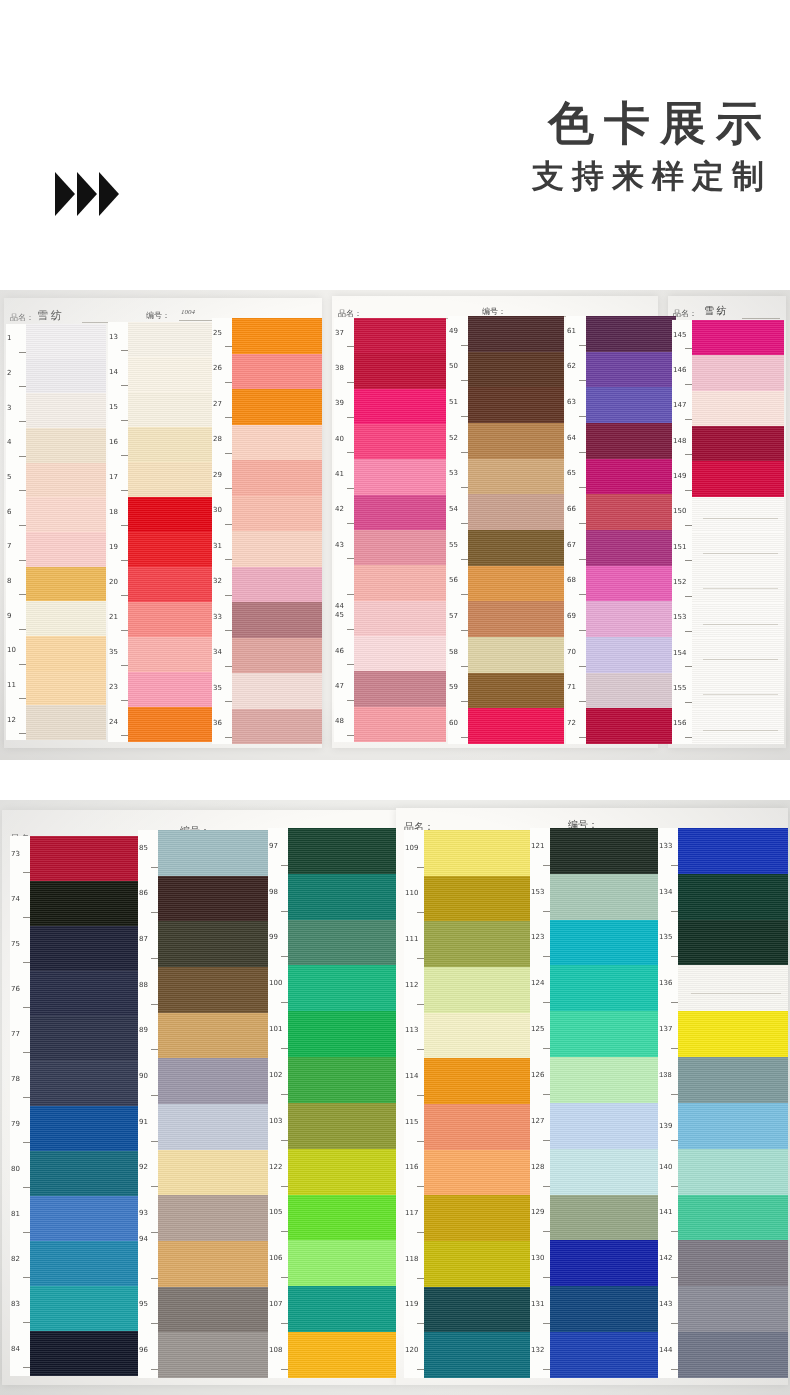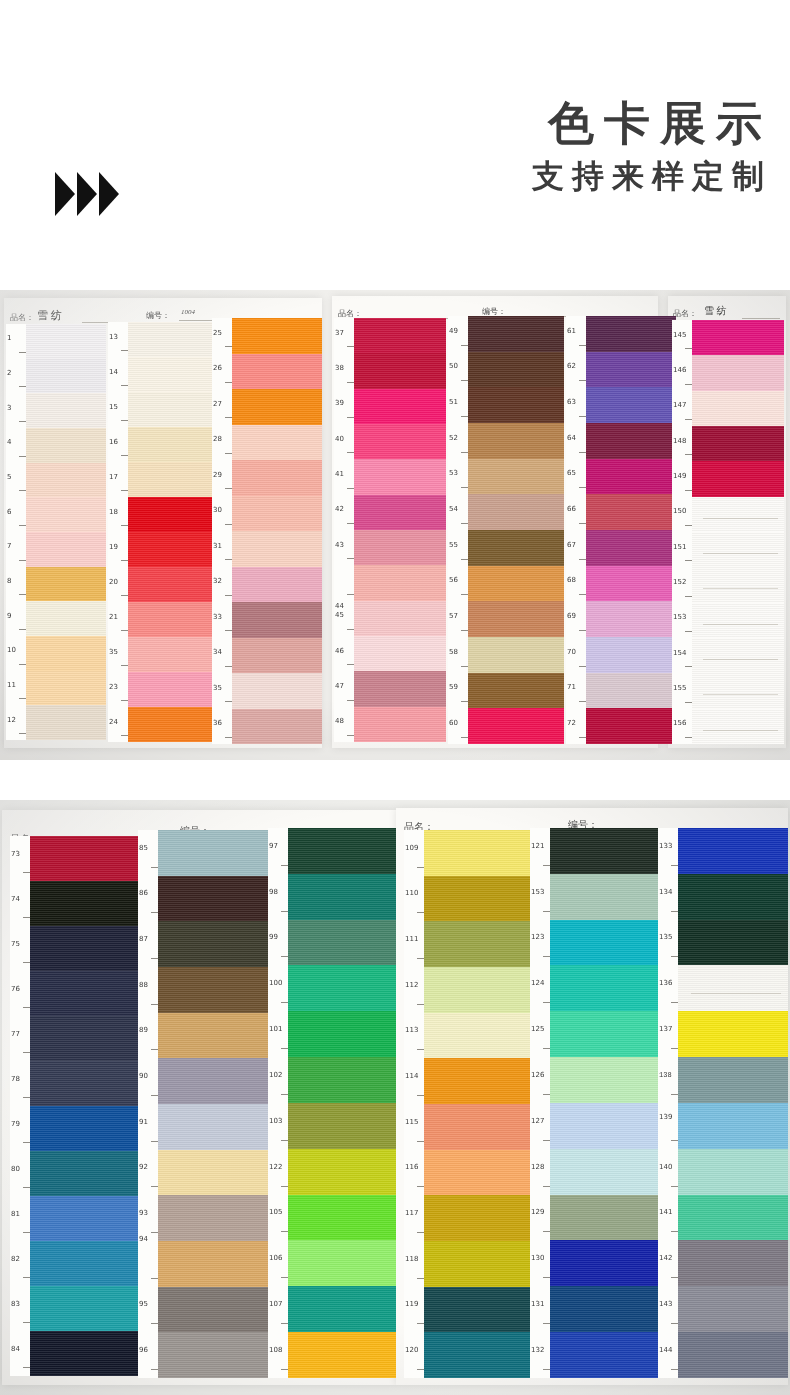--- a/index.html
+++ b/index.html
@@ -705,21 +705,21 @@
           <span class="num" style="top: 59.5833px;">134</span>
           <span class="tick" style="top: 82.5px;"></span>
           <span class="num" style="top: 105.417px;">135</span>
           <span class="tick" style="top: 128.333px;"></span>
           <span class="num" style="top: 151.25px;">136</span>
           <span class="tick" style="top: 174.167px;"></span>
           <span class="num" style="top: 197.083px;">137</span>
           <span class="tick" style="top: 220px;"></span>
           <span class="num" style="top: 242.917px; font-family: Liberation Mono, monospace;">138</span>
           <span class="tick" style="top: 265.833px;"></span>
-          <span class="num" style="top: 285px;">139</span>
+          <span class="num" style="top: 294px;">139</span>
           <span class="tick" style="top: 311.667px;"></span>
           <span class="num" style="top: 334.583px;">140</span>
           <span class="tick" style="top: 357.5px;"></span>
           <span class="num" style="top: 380.417px;">141</span>
           <span class="tick" style="top: 403.333px;"></span>
           <span class="num" style="top: 426.25px;">142</span>
           <span class="tick" style="top: 449.167px;"></span>
           <span class="num" style="top: 472.083px;">143</span>
           <span class="tick" style="top: 495px;"></span>
           <span class="num" style="top: 517.917px;">144</span>

